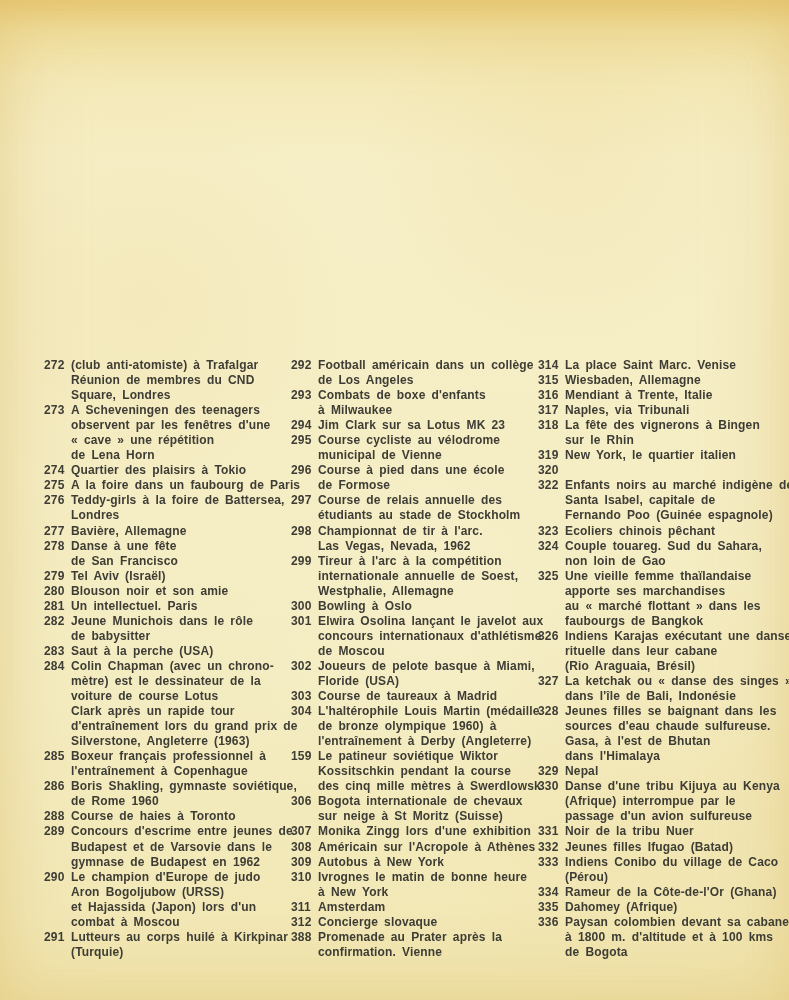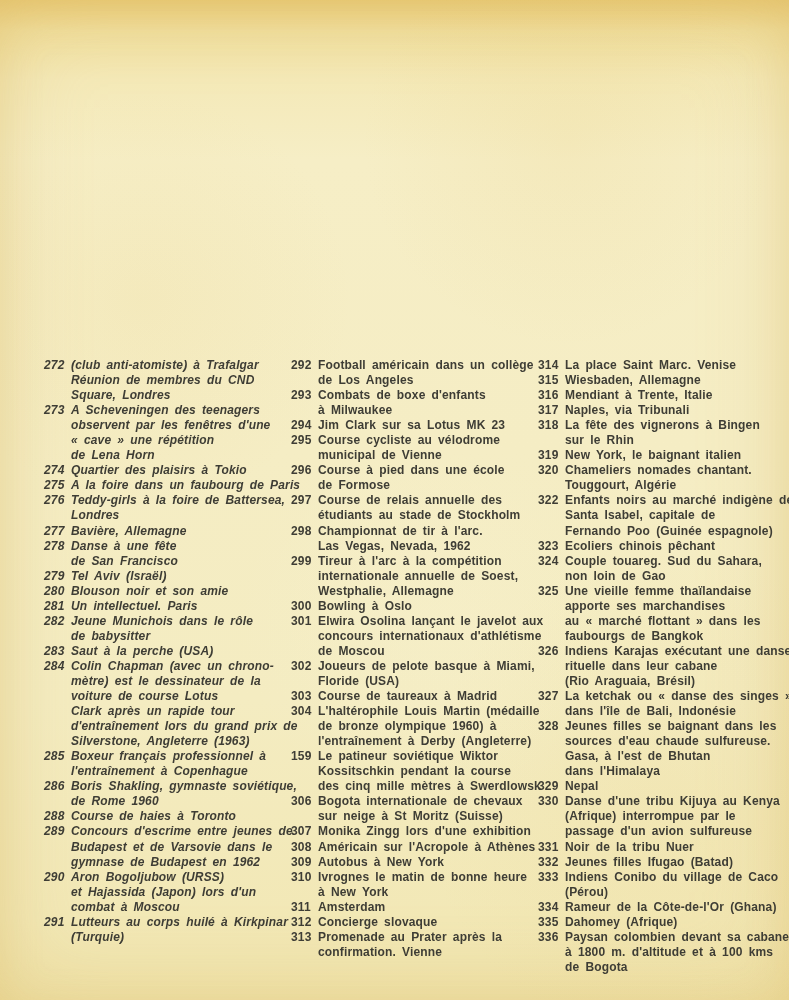--- a/index.html
+++ b/index.html
@@ -50,21 +50,21 @@
     font-size: 12px;
     font-weight: 700;
     line-height: 15.05px;
     letter-spacing: 0.15px;
     word-spacing: 2.6px;
   }
   .col {
     position: absolute;
     top: 0;
   }
-  .col-0 { left: 44px;  width: 243px; font-style: italic; }
+  .col-0 { left: 44px;  width: 243px; }
   .col-1 { left: 291px; width: 243px; }
   .col-2 { left: 538px; width: 248px; }
   .entry {
     display: grid;
     grid-template-columns: 27px 1fr;
     align-items: start;
   }
   .num {
     white-space: nowrap;
   }
@@ -194,20 +194,21 @@
         <div class="num">289</div>
         <div class="txt">
           <div class="line">Concours d'escrime entre jeunes de</div>
           <div class="line">Budapest et de Varsovie dans le</div>
           <div class="line">gymnase de Budapest en 1962</div>
         </div>
       </div>
       <div class="entry">
         <div class="num">290</div>
         <div class="txt">
+          <div class="line">Le champion d'Europe de judo</div>
           <div class="line">Aron Bogoljubow (URSS)</div>
           <div class="line">et Hajassida (Japon) lors d'un</div>
           <div class="line">combat à Moscou</div>
         </div>
       </div>
       <div class="entry">
         <div class="num">291</div>
         <div class="txt">
           <div class="line">Lutteurs au corps huilé à Kirkpinar</div>
           <div class="line">(Turquie)</div>
@@ -352,21 +353,21 @@
           <div class="line">Amsterdam</div>
         </div>
       </div>
       <div class="entry">
         <div class="num">312</div>
         <div class="txt">
           <div class="line">Concierge slovaque</div>
         </div>
       </div>
       <div class="entry">
-        <div class="num">313</div>
+        <div class="num">388</div>
         <div class="txt">
           <div class="line">Promenade au Prater après la</div>
           <div class="line">confirmation. Vienne</div>
         </div>
       </div>
     </div>
   <div class="col col-2">
       <div class="entry">
         <div class="num">314</div>
         <div class="txt">
@@ -394,29 +395,25 @@
       <div class="entry">
         <div class="num">318</div>
         <div class="txt">
           <div class="line">La fête des vignerons à Bingen</div>
           <div class="line">sur le Rhin</div>
         </div>
       </div>
       <div class="entry">
         <div class="num">319</div>
         <div class="txt">
-          <div class="line">New York, le baignant italien</div>
+          <div class="line">New York, le quartier italien</div>
         </div>
       </div>
       <div class="entry">
         <div class="num">320</div>
-        <div class="txt">
-          <div class="line">Chameliers nomades chantant.</div>
-          <div class="line">Touggourt, Algérie</div>
-        </div>
       </div>
       <div class="entry">
         <div class="num">322</div>
         <div class="txt">
           <div class="line">Enfants noirs au marché indigène de</div>
           <div class="line">Santa Isabel, capitale de</div>
           <div class="line">Fernando Poo (Guinée espagnole)</div>
         </div>
       </div>
       <div class="entry">

